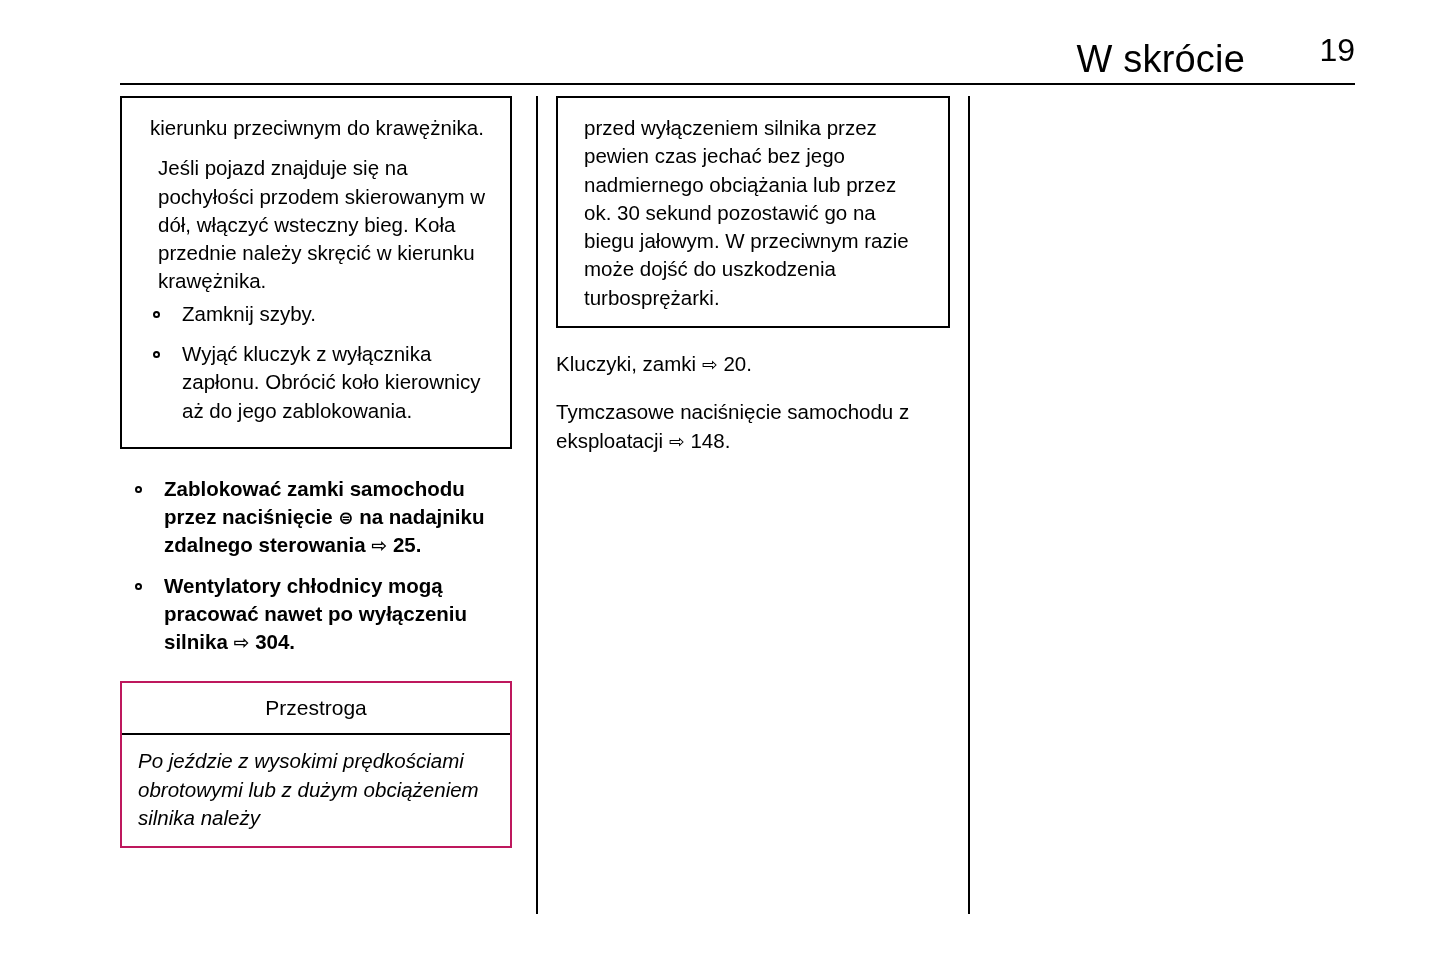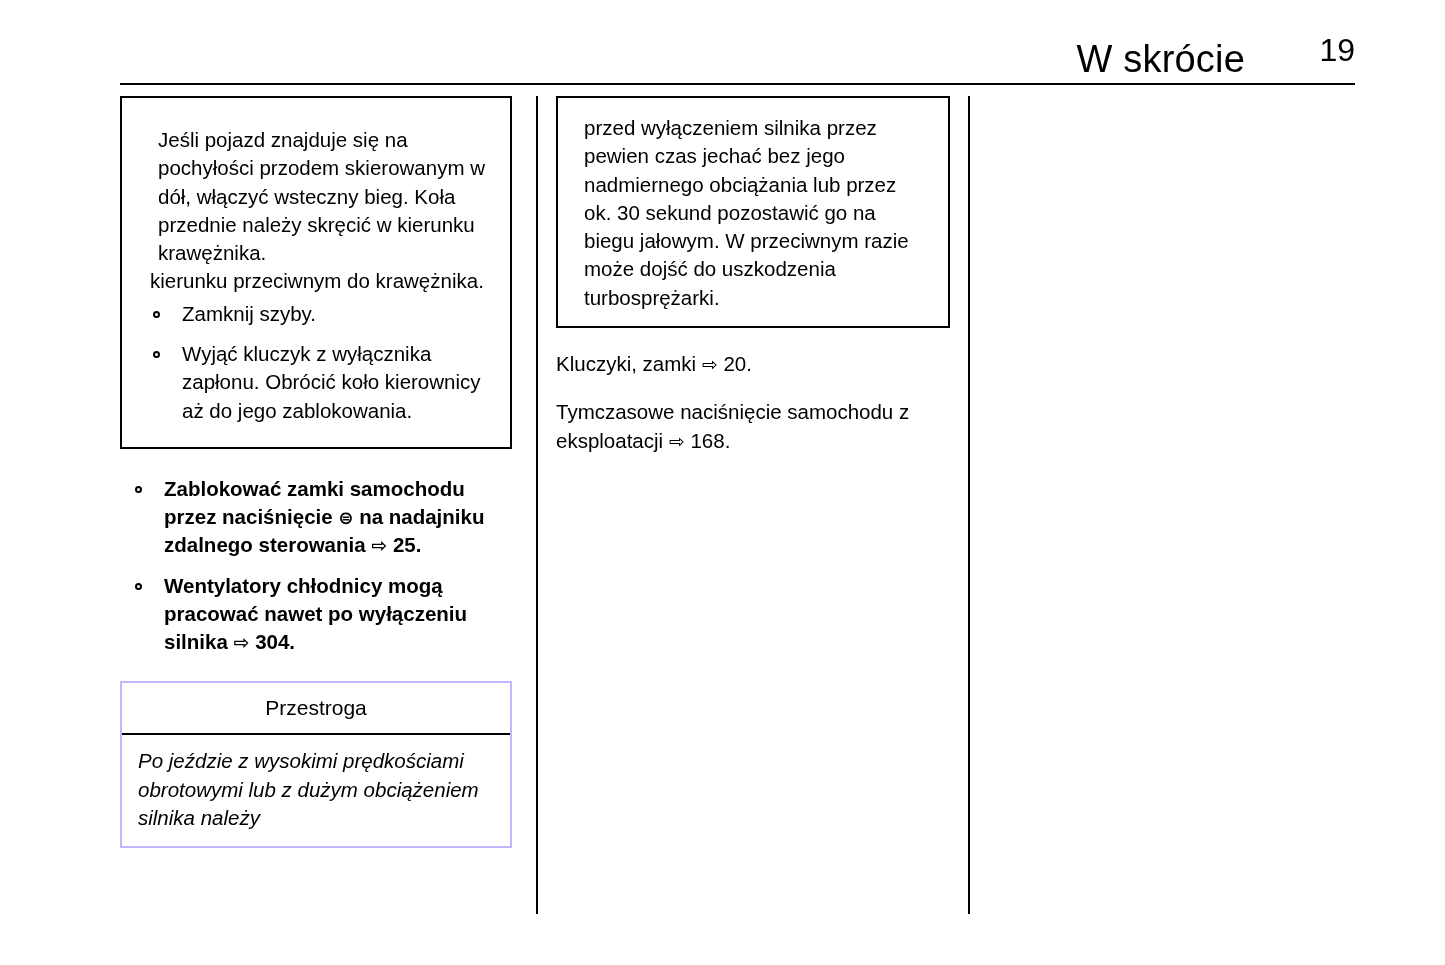--- a/index.html
+++ b/index.html
@@ -118,21 +118,21 @@
     border: 2px solid #000;
     border-radius: 50%;
     background: #fff;
     box-sizing: border-box;
   }
 
   .inbox-list li::before { left: 15px; }
 
   
   .caution-box {
-    border: 2px solid #c4b5fd;
+    border: 2px solid #be185d;
     box-sizing: border-box;
     margin-top: 24px;
   }
   .caution-title {
     text-align: center;
     font-size: 21px;
     padding: 11px 0 11px 0;
     border-bottom: 2px solid #000;
   }
   .caution-body {
@@ -164,22 +164,22 @@
   <div class="header-pagenum">19</div>
   <div class="header-rule"></div>
 </div>
 
 <div class="col-divider first"></div>
 <div class="col-divider second"></div>
 
 <div class="column left">
 
   <div class="note-box left-top">
+    <p class="para">kierunku przeciwnym do krawężnika.</p>
     <p class="para indent" style="margin-top:12px;">Jeśli pojazd znajduje się na pochyłości przodem skierowanym w dół, włączyć wsteczny bieg. Koła przednie należy skręcić w kierunku krawężnika.</p>
-    <p class="para">kierunku przeciwnym do krawężnika.</p>
     <ul class="bullets inbox-list" style="margin-top:4px; margin-left:-12px;">
       <li>
         <span>Zamknij szyby.</span>
       </li>
       <li>
         <span>Wyjąć kluczyk z wyłącznika zapłonu. Obrócić koło kierownicy aż do jego zablokowania.</span>
       </li>
     </ul>
   </div>
 
@@ -207,16 +207,16 @@
 
   <div style="height:22px;"></div>
 
   <p class="ref-line">
     <span>Kluczyki, zamki </span><span class="refsym">⇨</span><span> </span><span>20.</span>
   </p>
 
   <div style="height:10px;"></div>
 
   <p class="ref-line">
-    <span>Tymczasowe naciśnięcie samochodu z eksploatacji </span><span class="refsym">⇨</span><span> </span><span>168.</span>
+    <span>Tymczasowe naciśnięcie samochodu z eksploatacji </span><span class="refsym">⇨</span><span> </span><span>148.</span>
   </p>
 
 </div>
 
 </body></html>

